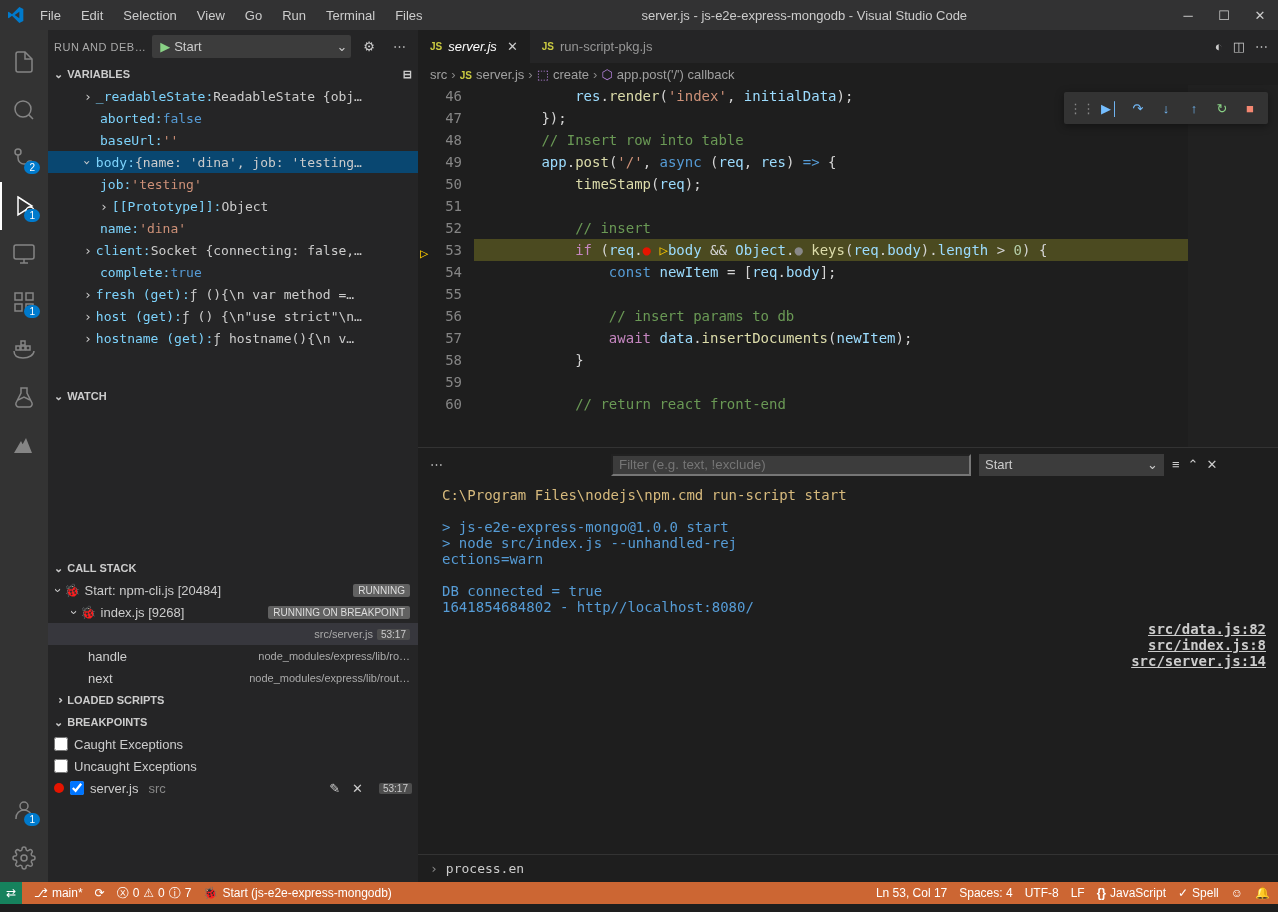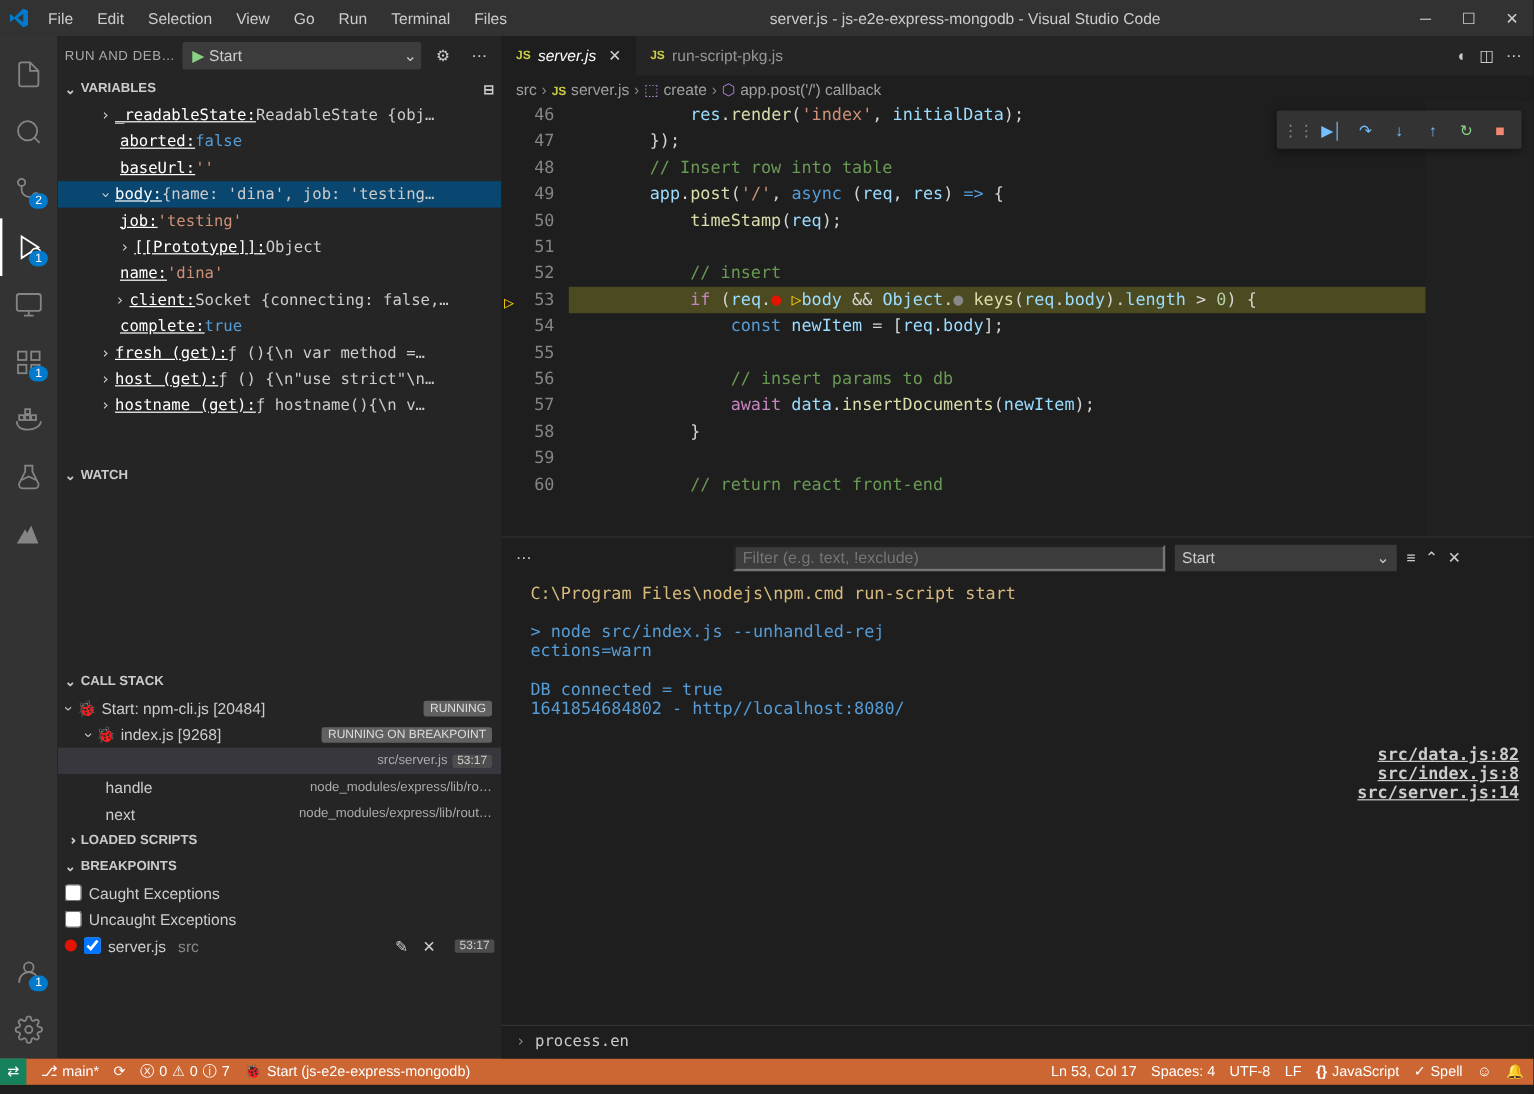--- a/index.html
+++ b/index.html
@@ -24,21 +24,21 @@
 .play-btn { color: #89d185; margin: 0 4px; }
 .config-label { flex: 1; }
 .gear-btn, .ellipsis-btn { color: #ccc; padding: 0 6px; cursor: pointer; }
 .section-header { height: 22px; display: flex; align-items: center; padding: 0 6px; font-size: 11px; font-weight: bold; color: #ccc; cursor: pointer; }
 .section-header .chevron { margin-right: 4px; }
 .variables-content { flex-shrink: 0; height: 300px; overflow: hidden; font-family: Consolas, monospace; font-size: 13px; }
 .var-row { height: 22px; display: flex; align-items: center; padding-left: 20px; white-space: nowrap; overflow: hidden; }
 .var-row.highlighted { background: #094771; }
 .chevron-r::before { content: '›'; display: inline-block; transform: rotate(0deg); margin-right: 4px; color: #ccc; }
 .chevron-d::before { content: '›'; display: inline-block; transform: rotate(90deg); margin-right: 4px; color: #ccc; }
-.var-key { color: #ffffff; text-decoration: underline; }
+.var-key { color: #7dd3fc; }
 .var-val { color: #ce9178; }
 .var-val.bool { color: #569cd6; }
 .var-func { color: #cccccc; }
 .watch-section { flex-shrink: 0; }
 .call-stack-section { flex-shrink: 0; }
 .cs-row { height: 22px; display: flex; align-items: center; padding: 0 8px; font-size: 13px; }
 .cs-badge { background: #616161; color: #ddd; font-size: 10px; padding: 1px 5px; border-radius: 2px; margin-left: auto; }
 .cs-sub { color: #888; margin-left: 4px; }
 .cs-loc { font-size: 11px; color: #aaa; margin-left: auto; }
 .cs-linecol { background: #4d4d4d; color: #ccc; font-size: 10px; padding: 0px 4px; margin-left: 4px; border-radius: 2px; }
@@ -235,21 +235,21 @@
         </div>
         <div class="var-row" style="padding-left: 52px;">
           <span class="chevron-r"></span>
           <span class="var-key">[[Prototype]]:</span> 
           <span class="var-func">Object</span>
         </div>
         <div class="var-row" style="padding-left: 52px;">
           <span class="var-key">name:</span> 
           <span class="var-val">'dina'</span>
         </div>
-        <div class="var-row" style="padding-left: 48px;">
+        <div class="var-row" style="padding-left: 36px;">
           <span class="chevron-r"></span>
           <span class="var-key">client:</span> 
           <span class="var-func">Socket {connecting: false,…</span>
         </div>
         <div class="var-row" style="padding-left: 52px;">
           <span class="var-key">complete:</span> 
           <span class="var-val bool">true</span>
         </div>
         <div class="var-row" style="padding-left: 36px;">
           <span class="chevron-r"></span>
@@ -421,20 +421,21 @@
           <span style="flex:1">Start</span>
           <span>⌄</span>
         </div>
         <span style="color:#ccc">≡</span>
         <span style="color:#ccc">⌃</span>
         <span style="color:#ccc">✕</span>
       </div>
       <div class="term-content" id="term-content">
         <div class="term-yellow">C:\Program Files\nodejs\npm.cmd run-script start</div>
           <div class="">&nbsp;</div>
+          <div class="term-blue">&gt; js-e2e-express-mongo@1.0.0 start</div>
           <div class="term-blue">&gt; node src/index.js --unhandled-rej</div>
           <div class="term-blue">ections=warn</div>
           <div class="">&nbsp;</div>
           <div class="term-blue">DB connected = true</div>
           <div class="term-blue">1641854684802 - http//localhost:8080/</div>
           <div class="term-links" id="term-links">
             <div class="term-link">src/data.js:82</div>
             <div class="term-link">src/index.js:8</div>
             <div class="term-link">src/server.js:14</div>
           </div>

